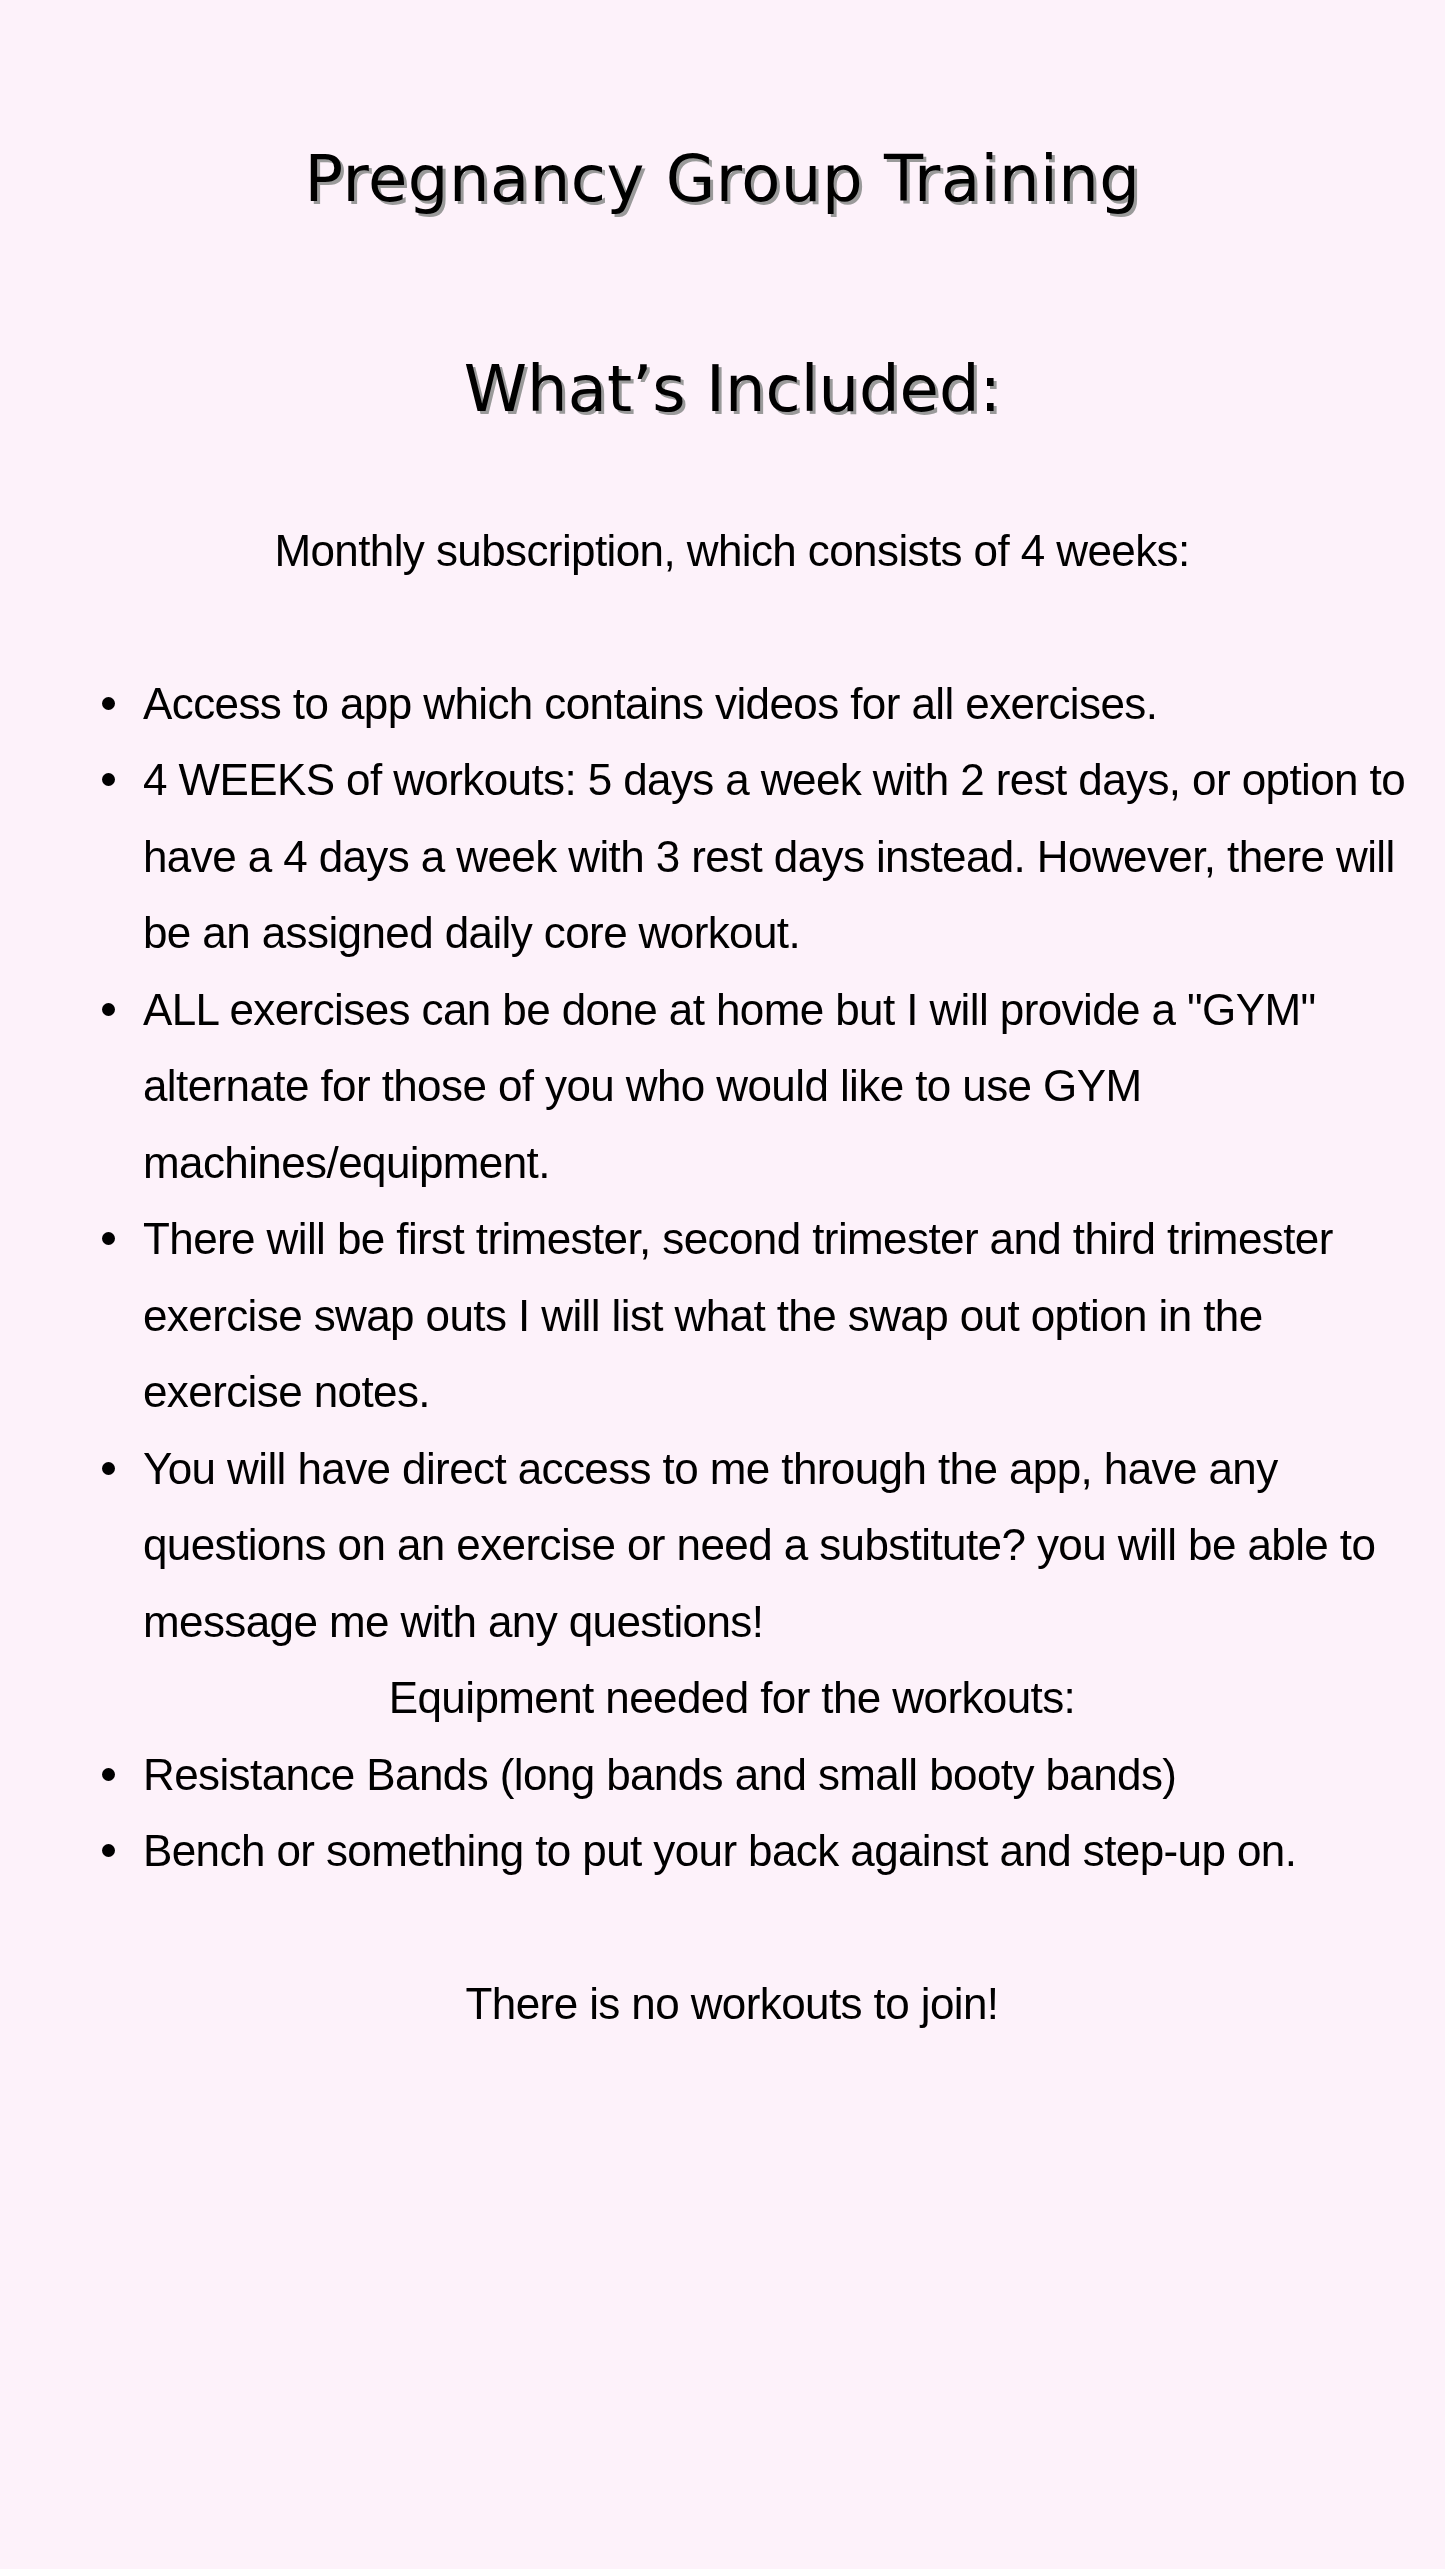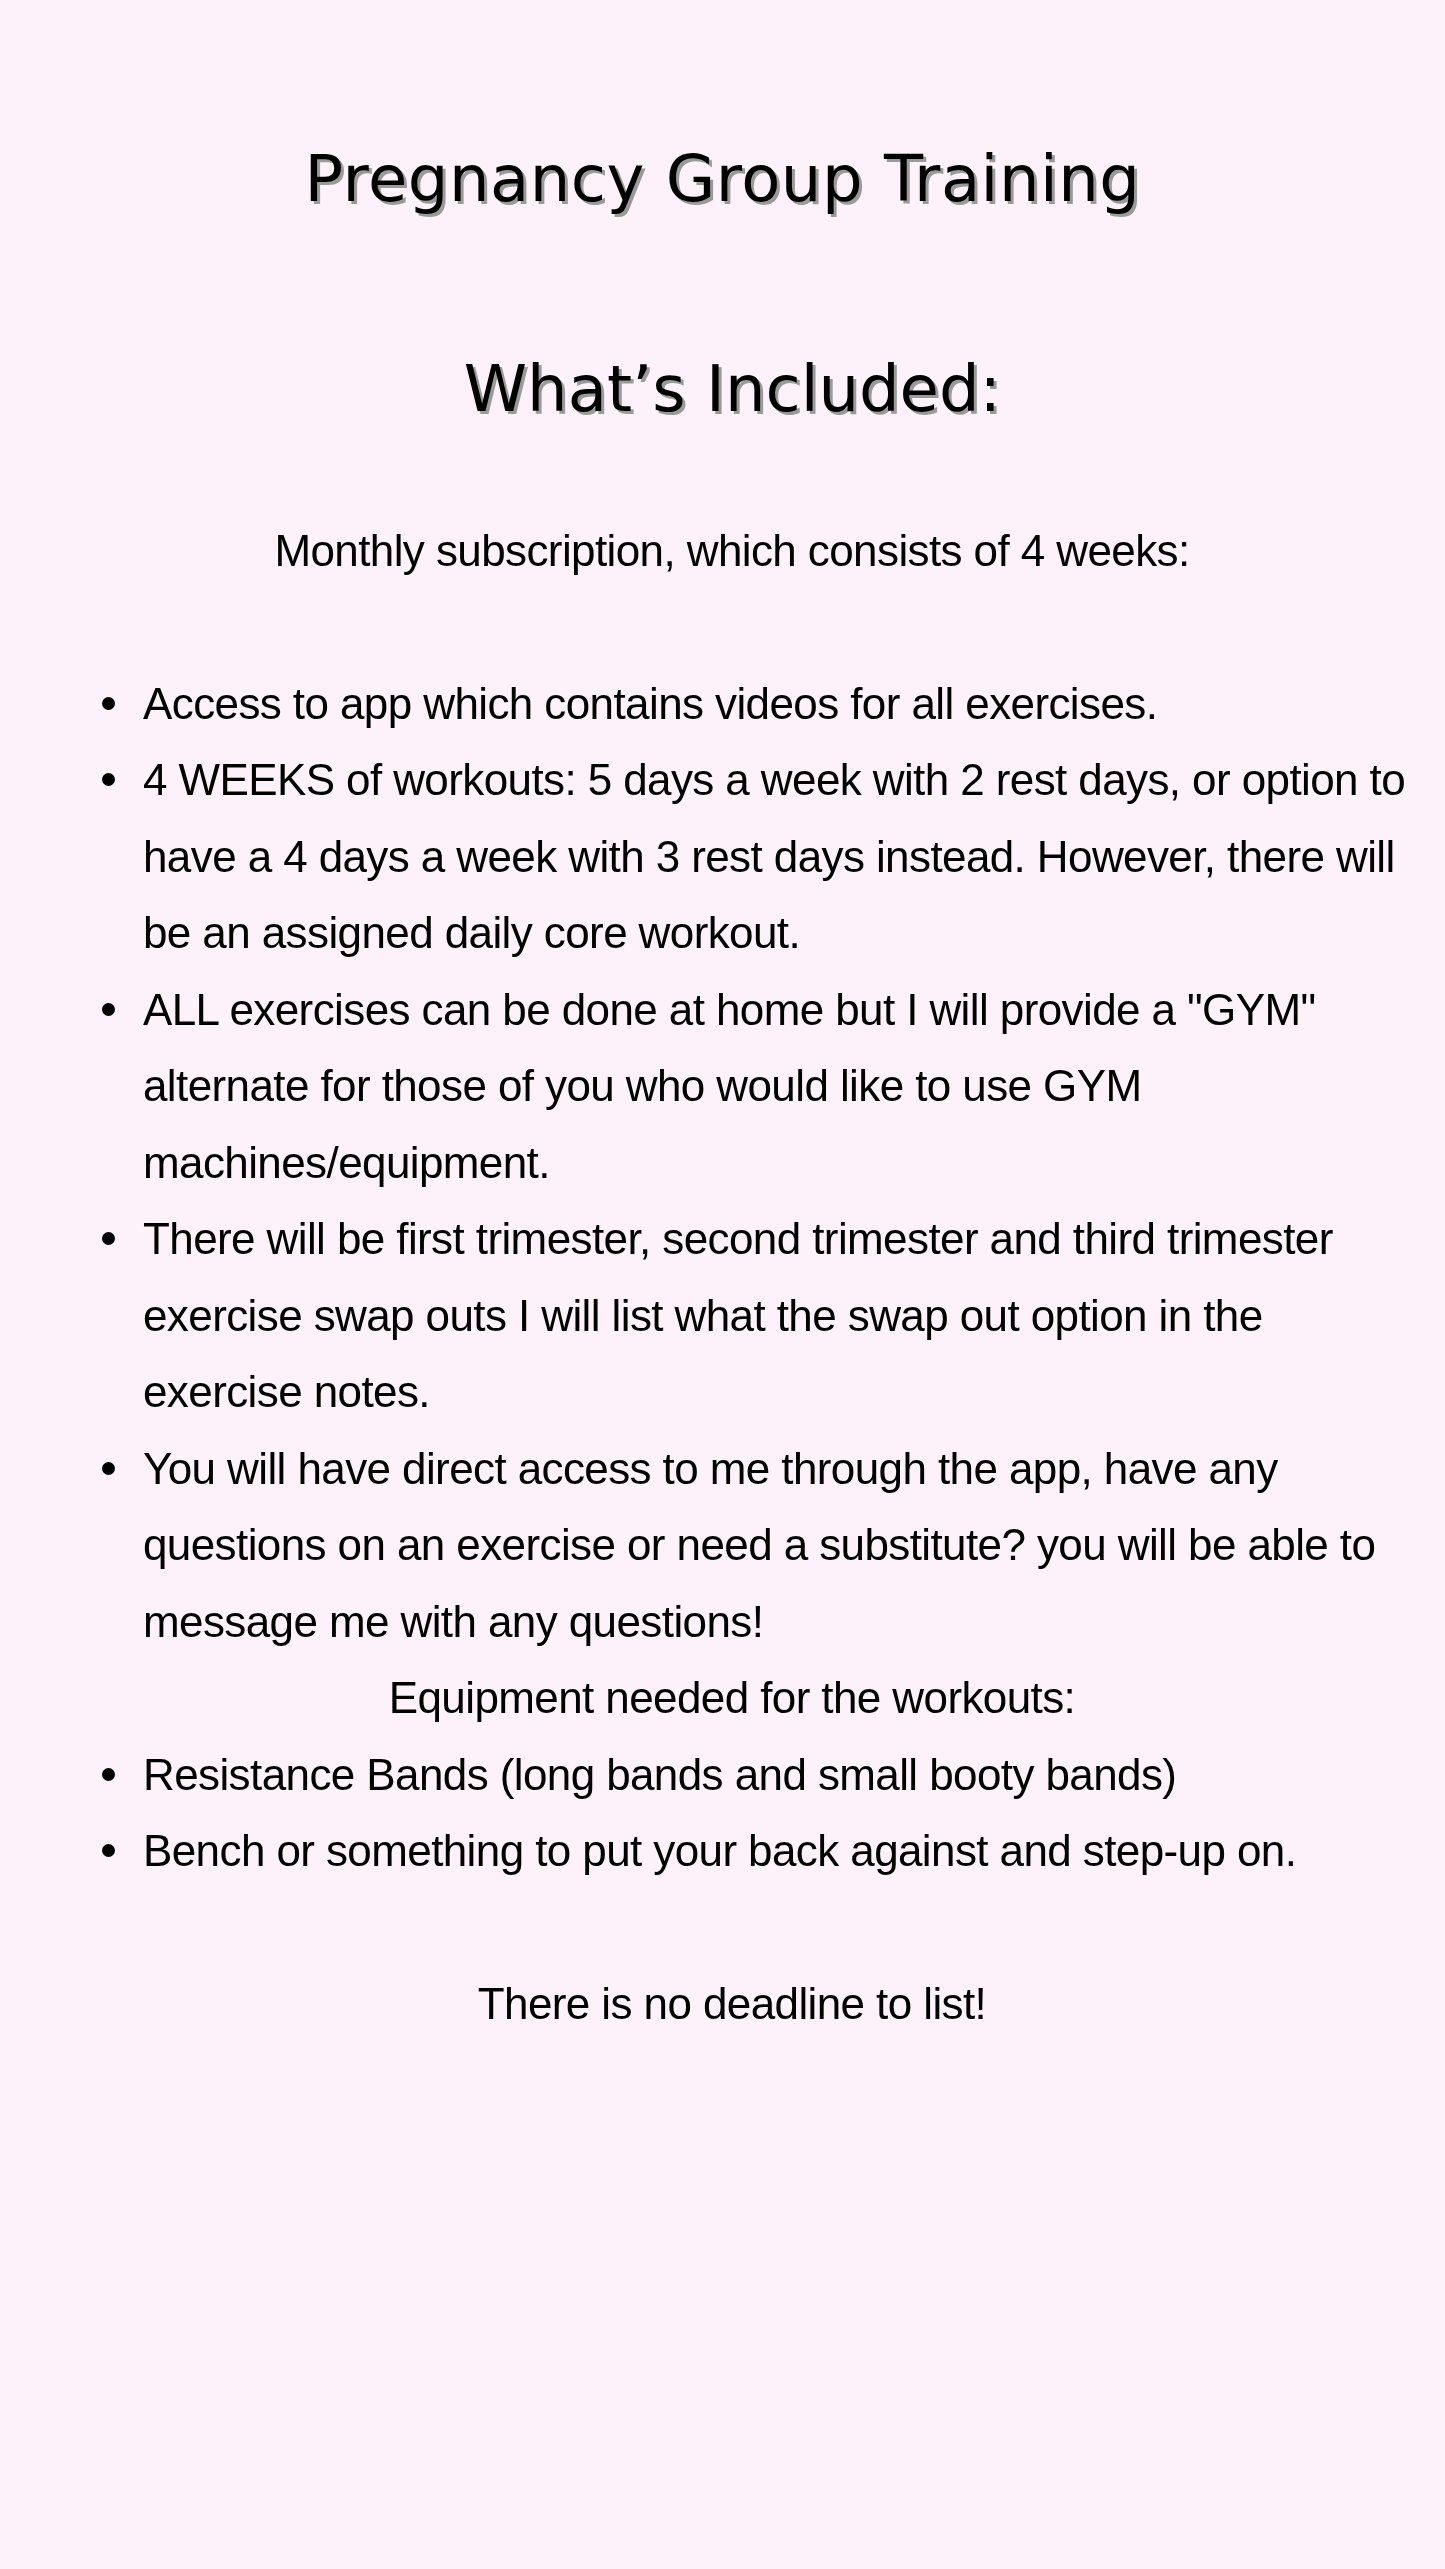--- a/index.html
+++ b/index.html
@@ -102,15 +102,15 @@
 
     <p>Equipment needed for the workouts:</p>
 
     <ul class="bullets">
       <li><span class="dot"></span><span>Resistance Bands (long bands and small booty bands)</span></li>
       <li><span class="dot"></span><span>Bench or something to put your back against and step-up on.</span></li>
     </ul>
 
     <div class="spacer"></div>
 
-    <p>There is no deadline to list!</p>
+    <p>There is no workouts to join!</p>
   </div>
 </div>
 
 </body></html>

